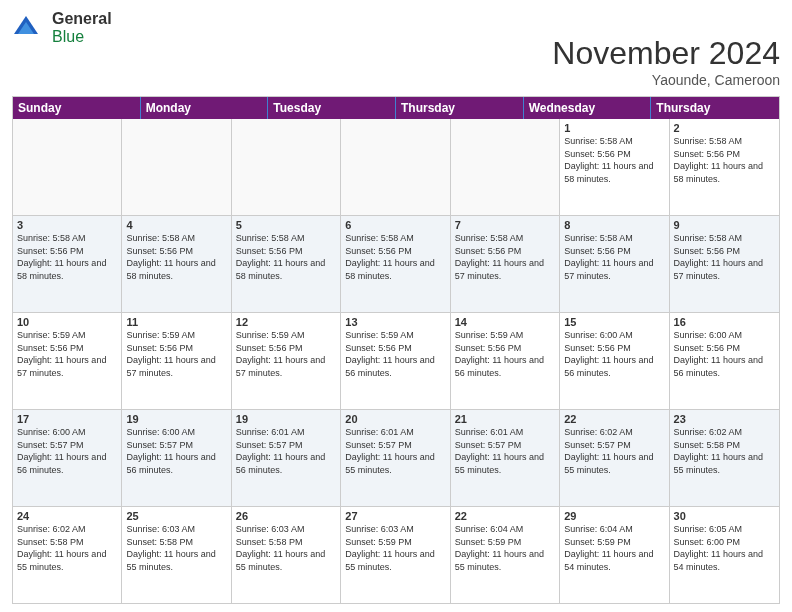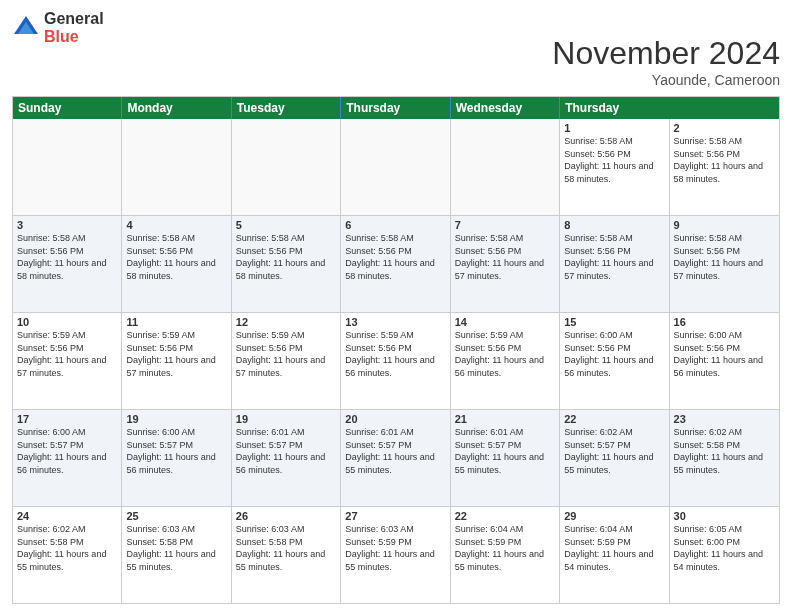--- a/index.html
+++ b/index.html
@@ -19,36 +19,36 @@
     }
     .header {
       display: flex;
       justify-content: space-between;
       align-items: flex-start;
       margin-bottom: 8px;
     }
     .logo {
       display: flex;
       align-items: center;
-      gap: 4px;
+      gap: 12px;
     }
     .logo-text {
       display: flex;
       flex-direction: column;
       line-height: 1.1;
     }
     .logo-general {
       font-size: 16px;
       font-weight: bold;
       color: #333;
     }
     .logo-blue {
       font-size: 16px;
-      font-weight: bold;
-      color: #ef4444;
+      font-weight: normal;
+      color: #15803d;
     }
     .logo-icon {
       width: 28px;
       height: 28px;
     }
     .title-block {
       text-align: right;
     }
     .month-title {
       font-size: 32px;
@@ -61,22 +61,22 @@
       color: #555;
     }
     .calendar {
       flex: 1;
       display: flex;
       flex-direction: column;
       border: 1px solid #ccc;
     }
     .cal-header {
       display: grid;
-      grid-template-columns: repeat(7, 1fr);
-      background: #15803d;
+      grid-template-columns: repeat(6, 1fr);
+      background: #701a75;
     }
     .cal-header-cell {
       color: #fff;
       font-size: 12px;
       font-weight: bold;
       padding: 4px 5px;
       border-right: 1px solid #4080d0;
     }
     .cal-header-cell:last-child { border-right: none; }
     .cal-body {

